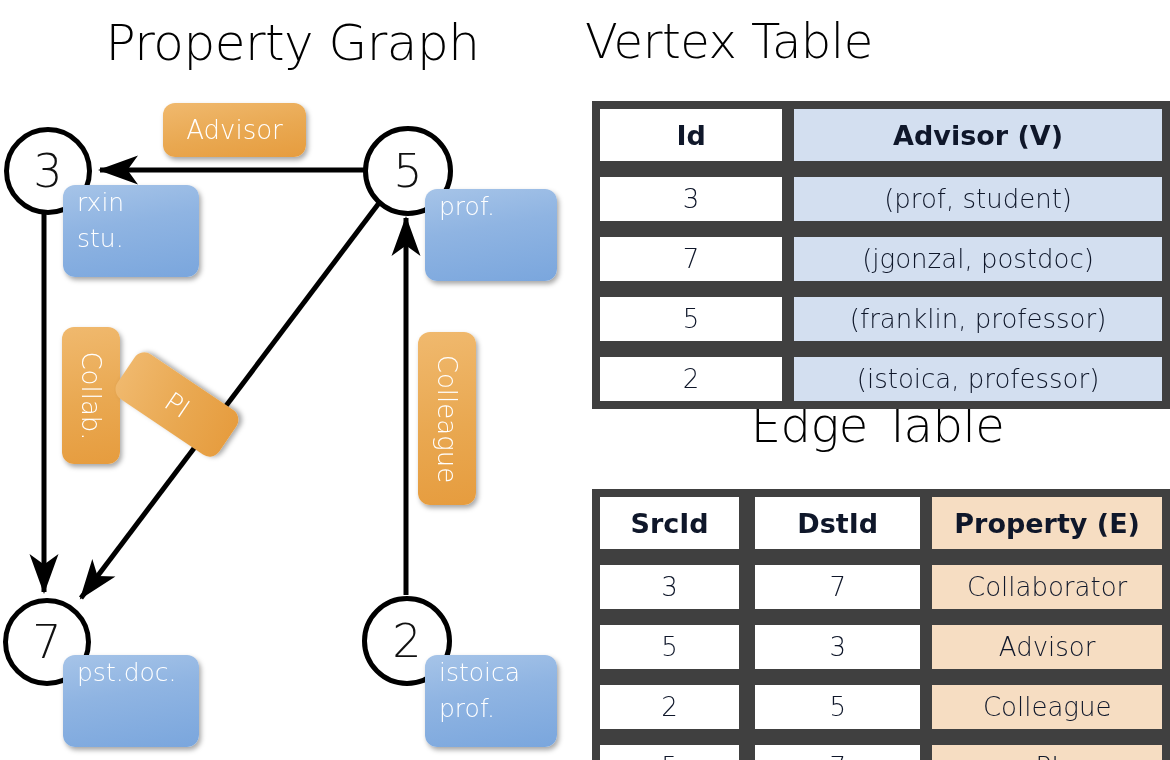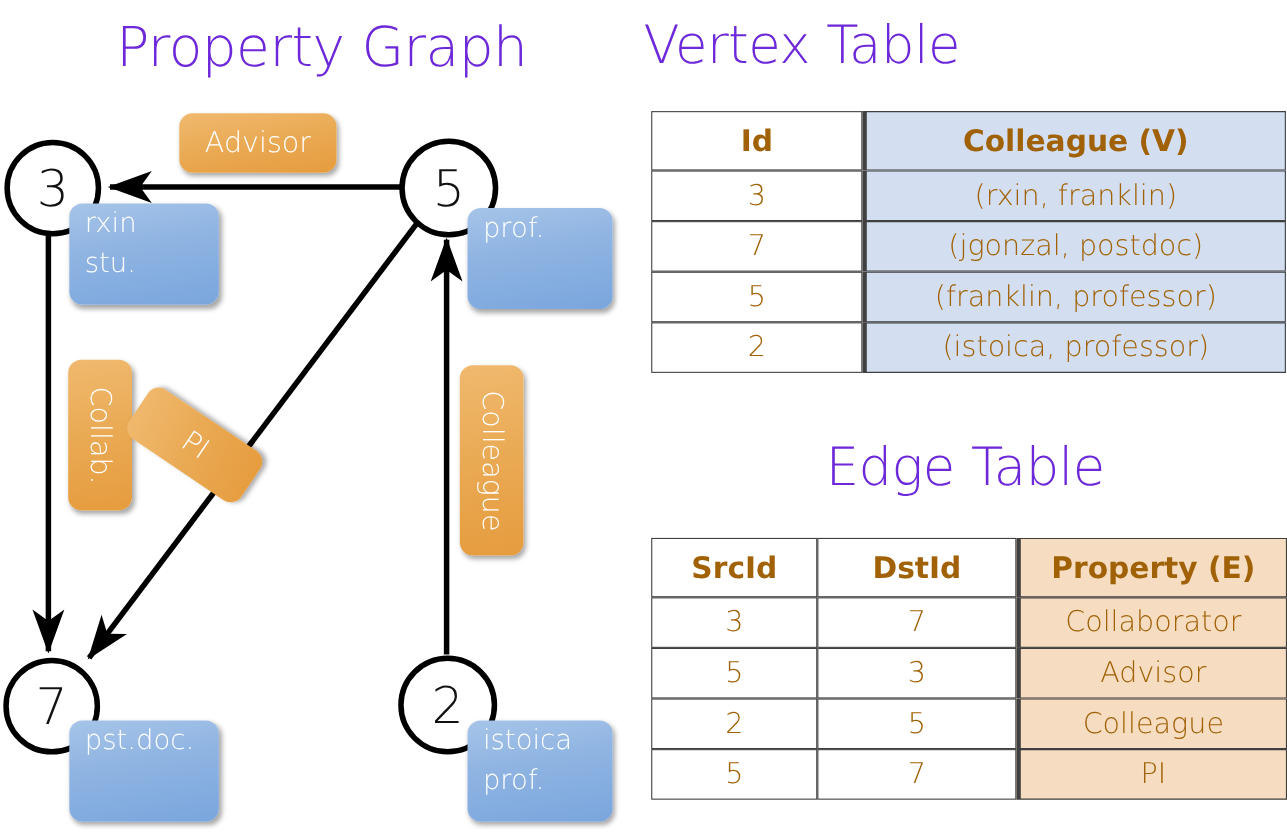--- a/index.html
+++ b/index.html
@@ -14,21 +14,21 @@
     overflow: hidden;
     font-family: "Liberation Sans", sans-serif;
     color: #0d0d0d;
   }
 
   
   .section-title {
     position: absolute;
     font-family: "DejaVu Sans", sans-serif;
     font-weight: 300;
-    color: #6d28d9;
+    color: #000000;
     white-space: nowrap;
     letter-spacing: -0.5px;
   }
   #title-property-graph {
     left: 0; top: 14px; width: 585px;
     text-align: center;
     font-size: 50px;
     line-height: 58px;
   }
   #title-vertex-table {
@@ -116,27 +116,27 @@
 
   
   .data-table {
     position: absolute;
     border-collapse: separate;
     border-spacing: 0;
     font-family: "DejaVu Sans", sans-serif;
     font-weight: 300;
   }
   .data-table td, .data-table th {
-    border: 1px solid #404040;
+    border: 8px solid #404040;
     text-align: center;
     font-weight: 300;
     font-size: 26px;
     padding: 0;
     height: 44px;
-    color: #a16207;
+    color: #0f172a;
   }
   .data-table th {
     font-weight: 700;
     font-size: 27px;
     height: 52px;
   }
   .col-sep {
     border-left-width: 4px !important;
   }
   .cell-blue { background: #d3dff0; }
@@ -219,27 +219,27 @@
   <div class="edge-label vertical" style="left:418px; top:332px; width:58px; height:173px;">
     <span>Colleague</span>
   </div>
 
 </div>
 
 <table class="data-table" id="vertex-table">
   <thead>
     <tr>
       <th class="col-id">Id</th>
-      <th class="col-prop col-sep cell-blue">Colleague (V)</th>
+      <th class="col-prop col-sep cell-blue">Advisor (V)</th>
     </tr>
   </thead>
   <tbody>
     <tr>
       <td class="col-id">3</td>
-      <td class="col-prop col-sep cell-blue">(rxin, franklin)</td>
+      <td class="col-prop col-sep cell-blue">(prof, student)</td>
     </tr>
     <tr>
       <td class="col-id">7</td>
       <td class="col-prop col-sep cell-blue">(jgonzal, postdoc)</td>
     </tr>
     <tr>
       <td class="col-id">5</td>
       <td class="col-prop col-sep cell-blue">(franklin, professor)</td>
     </tr>
     <tr>

